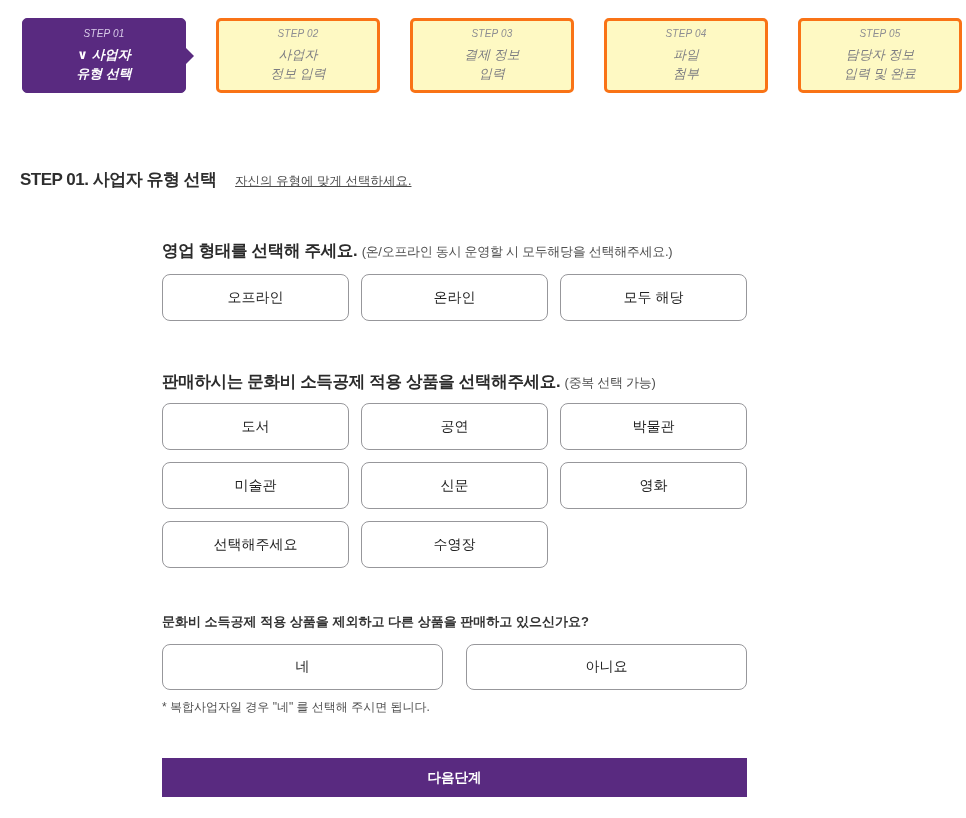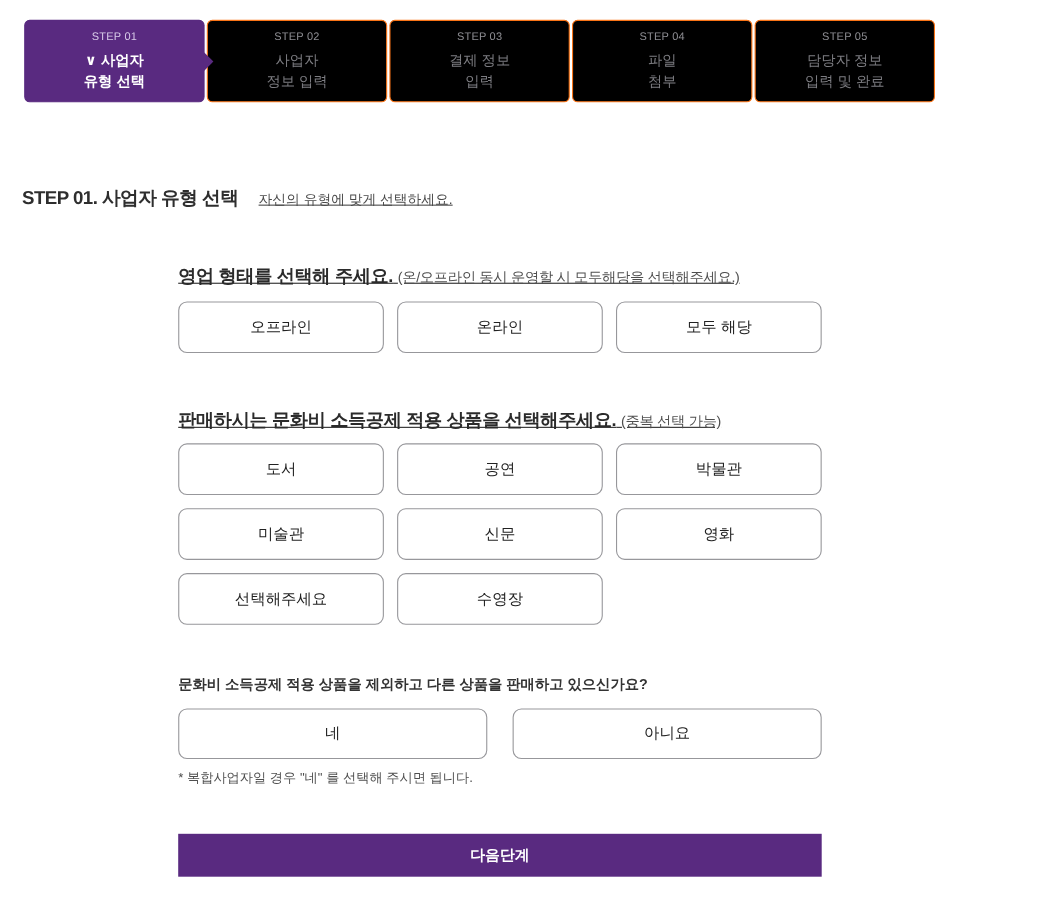--- a/index.html
+++ b/index.html
@@ -1,23 +1,23 @@
 <!DOCTYPE html>
 <html><head>
 <meta charset="utf-8">
 <style>
   * { margin:0; padding:0; box-sizing:border-box; }
   html,body { width:966px; height:818px; background:#ffffff;
     font-family:"Liberation Sans","DejaVu Sans",sans-serif; color:#333; }
   body { position:relative; overflow:hidden; }
 
   
-  .steps { position:absolute; top:18px; left:22px; display:flex; gap:2px; }
+  .steps { position:absolute; top:18px; left:22px; display:flex; gap:30px;font-style:italic; }
   .step-box { width:164px; height:75px; border-radius:5px;
-    background:#000000; border:1px solid #f97316;
+    background:#fef9c3; border:3px solid #f97316;
     display:flex; flex-direction:column; justify-content:center; align-items:center;
     text-align:center; }
   .step-id { font-size:10px; color:#8e8e93; margin-bottom:7px; letter-spacing:.2px; }
   .step-line { font-size:13px; color:#7d7d82; line-height:1.45; }
   .step-box.active { background:#592a80; border:1px solid #592a80; position:relative; }
   .step-box.active .step-id { color:#d8cbe8; }
   .step-box.active .step-line { color:#ffffff; font-weight:bold; }
   .step-box.active .arrow { position:absolute; right:-9px; top:50%;
     transform:translateY(-50%); width:0; height:0;
     border-top:9px solid transparent; border-bottom:9px solid transparent;
@@ -25,21 +25,21 @@
   .check { font-weight:bold; margin-right:4px; }
 
   
   .heading { position:absolute; left:20px; top:168px; white-space:nowrap; }
   .heading .title { display:inline; font-size:17px; font-weight:800;
     color:#2e2e2e; letter-spacing:-0.5px; }
   .heading .subtitle { display:inline; font-size:12.5px; color:#4a4a4a; margin-left:14px;text-decoration:underline; }
 
   
   .content { position:absolute; left:162px; top:240px; width:585px; }
-  .sec-title { font-size:16.5px; font-weight:800; color:#2b2b2b; letter-spacing:-0.3px;text-decoration:underline; }
+  .sec-title { font-size:16.5px; font-weight:800; color:#2b2b2b; letter-spacing:-0.3px; }
   .sec-title .sec-note { font-size:13px; font-weight:normal; color:#4f4f4f; }
 
   .opt-grid { display:grid; grid-template-columns:repeat(3,1fr);
     column-gap:23px; row-gap:14px; margin-top:12px;gap:12px; }
   .opt-btn { height:47px; background:#ffffff; border:1px solid #97979b;
     border-radius:8px; font-size:14px; color:#222;
     font-family:inherit; cursor:pointer; }
 
   .sec2 { margin-top:50px; }
   .sec2 .opt-grid { margin-top:10px; }

